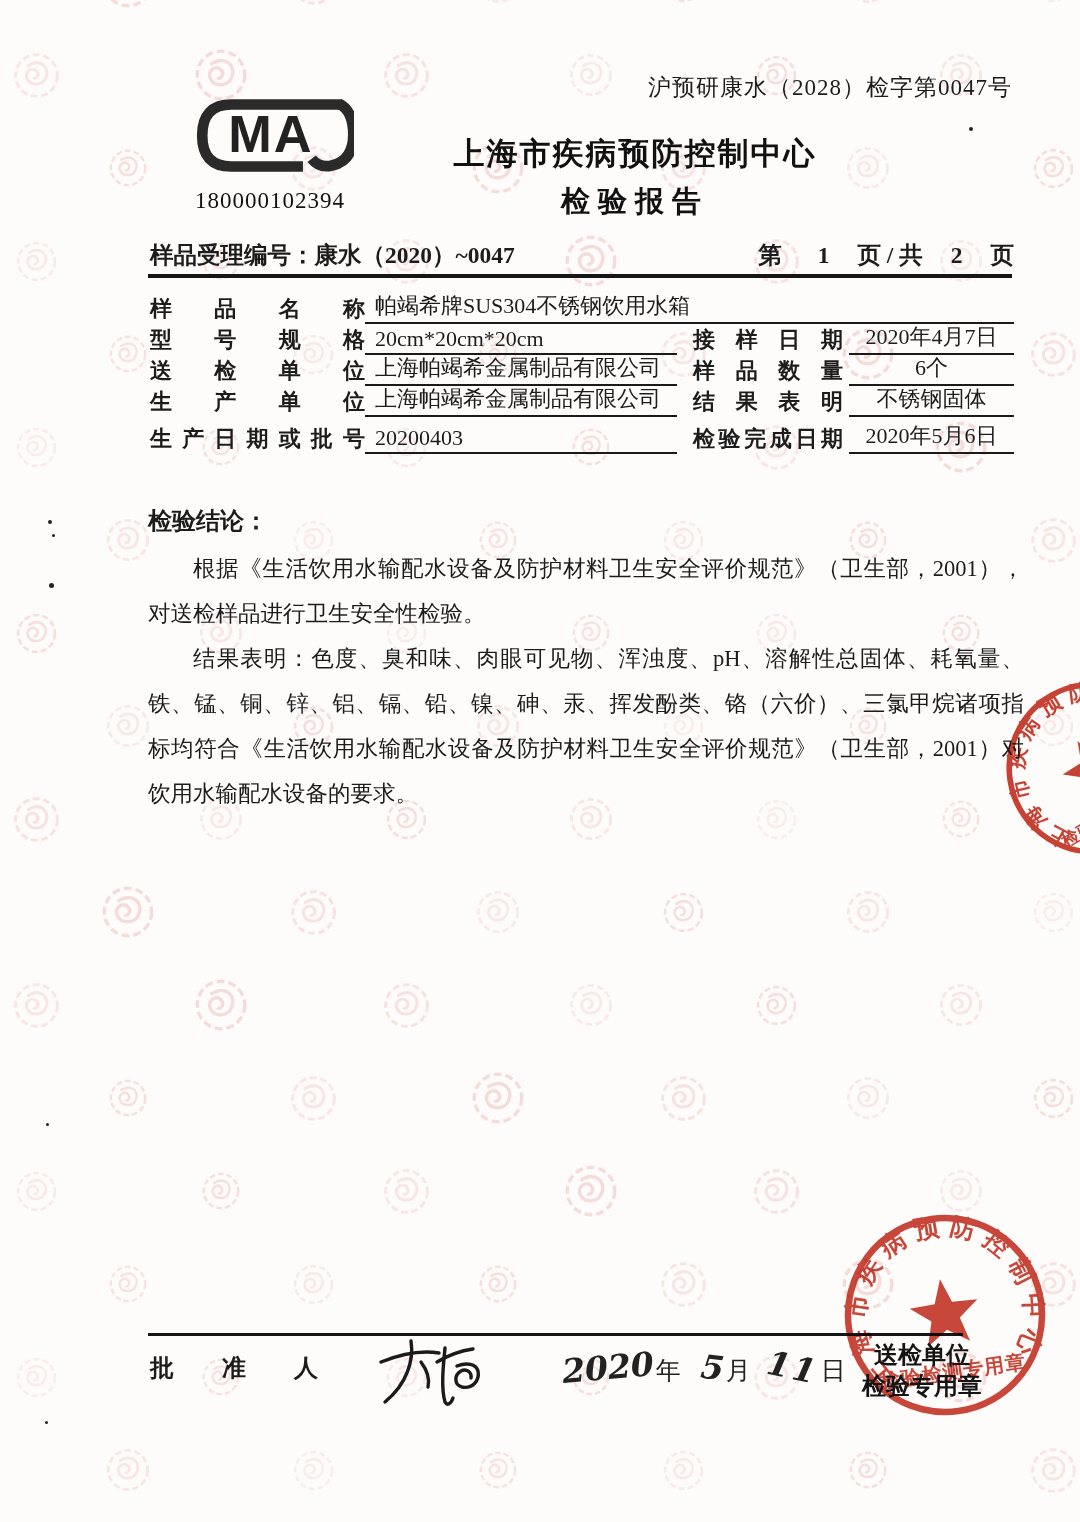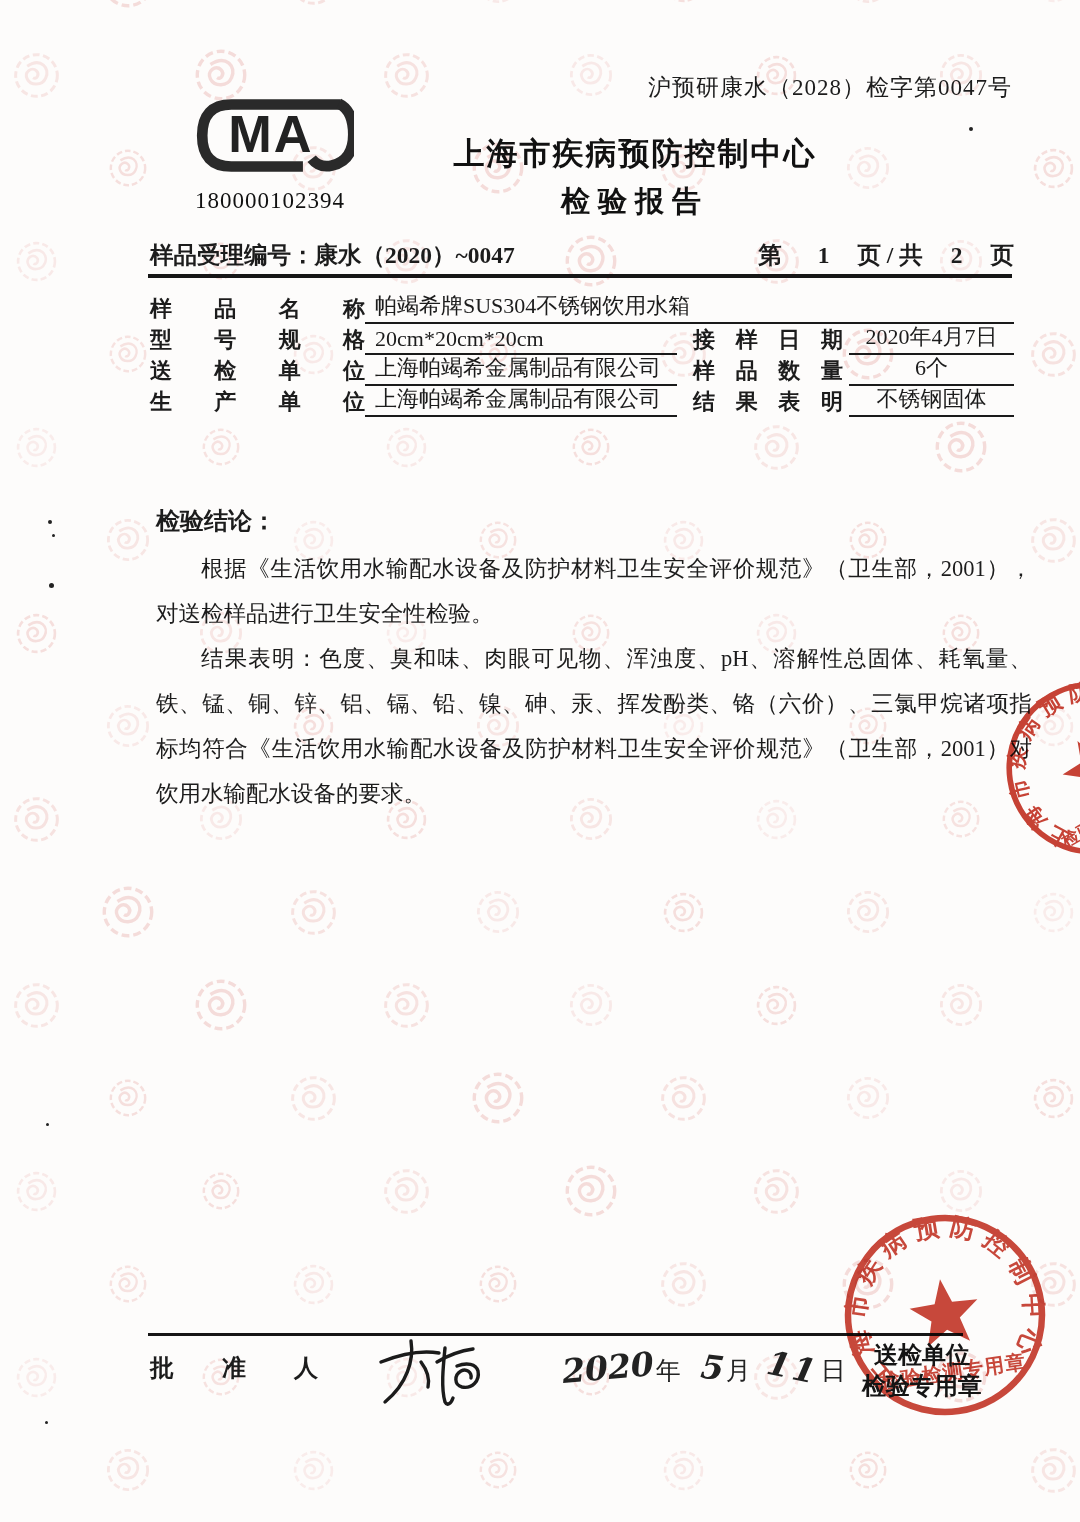--- a/index.html
+++ b/index.html
@@ -30,21 +30,21 @@
   .info-table{top:293px;left:150px;width:864px;}
   .trow{display:flex;align-items:flex-end;height:31px;font-size:22px;}
   .trow.last{margin-top:6px;}
   .tlabel{font-weight:600;text-align:justify;text-align-last:justify;}
   .w215{width:215px;margin-top:32px;} .w150{width:150px;} .w302{width:302px;}
   .sp16{width:16px;} .sp6{width:6px;}
   .tvalue{border-bottom:2px solid #1a1a1a;padding:0 0 1px 10px;font-weight:500;white-space:nowrap;overflow:hidden;}
   .grow{flex:1;}
   .center{text-align:center;padding-left:0;}
 
-  .conclusion{top:505px;left:156px;width:876px;}
+  .conclusion{top:505px;left:148px;width:876px;}
   .c-head{font-size:24px;font-weight:600;margin-bottom:9px;}
   .conclusion p{margin:0;font-size:22.5px;line-height:45px;text-align:justify;text-indent:2em;}
 
   .footer-rule{position:absolute;z-index:2;top:1333px;left:148px;width:815px;height:3px;background:#161616;}
   .approver{top:1352px;left:150px;width:168px;font-size:24px;font-weight:600;
     text-align:justify;text-align-last:justify;}
   .signature{left:375px;top:1332px;}
   .hand-date{top:1348px;left:562px;width:300px;white-space:nowrap;color:#222;}
   .hw-num{display:inline-block;font-family:"DejaVu Serif",serif;font-style:italic;font-size:33px;font-weight:600;}
   .hw-y{transform:rotate(-5deg);} .hw-m{transform:rotate(7deg);} .hw-d{transform:rotate(12deg);letter-spacing:3px;}
@@ -733,20 +733,28 @@
       <div class="tvalue grow center">6个</div>
     </div>
     <div class="trow">
       <div class="tlabel w215">生产单位</div>
       <div class="tvalue w302">上海帕竭希金属制品有限公司</div>
       <div class="sp16"></div>
       <div class="tlabel w150">结果表明</div>
       <div class="sp6"></div>
       <div class="tvalue grow center">不锈钢固体</div>
     </div>
+    <div class="trow last">
+      <div class="tlabel w215">生产日期或批号</div>
+      <div class="tvalue w302">20200403</div>
+      <div class="sp16"></div>
+      <div class="tlabel w150">检验完成日期</div>
+      <div class="sp6"></div>
+      <div class="tvalue grow center">2020年5月6日</div>
+    </div>
   </div>
 
   <div class="layer conclusion">
     <div class="c-head">检验结论：</div>
     <p>根据《生活饮用水输配水设备及防护材料卫生安全评价规范》（卫生部，2001），对送检样品进行卫生安全性检验。</p>
     <p>结果表明：色度、臭和味、肉眼可见物、浑浊度、pH、溶解性总固体、耗氧量、铁、锰、铜、锌、铝、镉、铅、镍、砷、汞、挥发酚类、铬（六价）、三氯甲烷诸项指标均符合《生活饮用水输配水设备及防护材料卫生安全评价规范》（卫生部，2001）对饮用水输配水设备的要求。</p>
   </div>
 
   <div class="footer-rule"></div>
 

